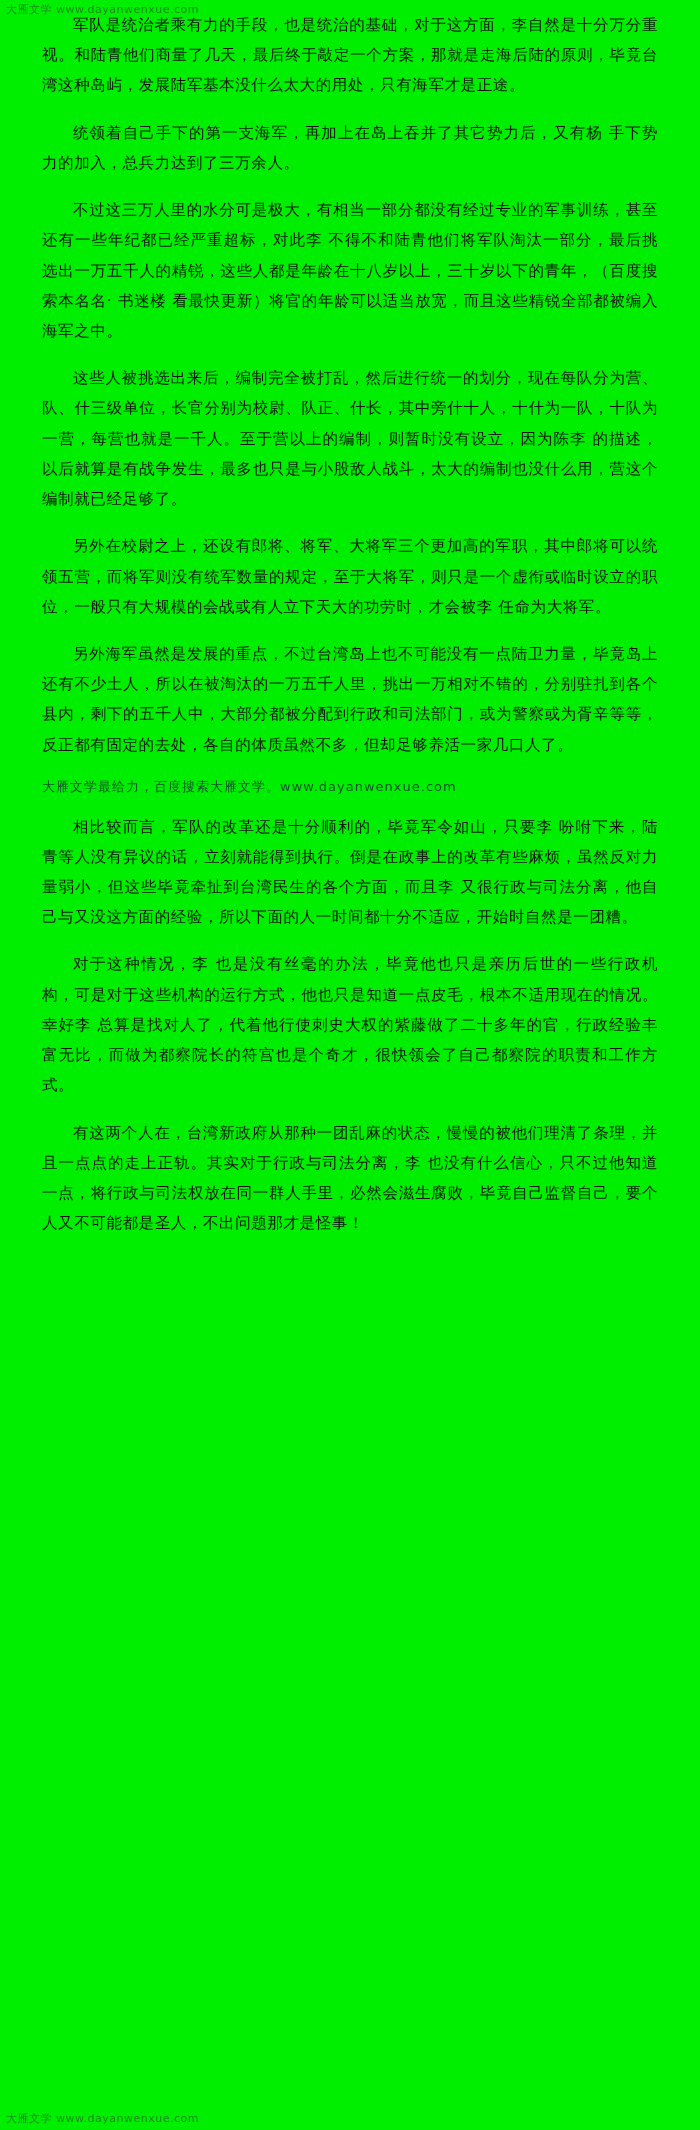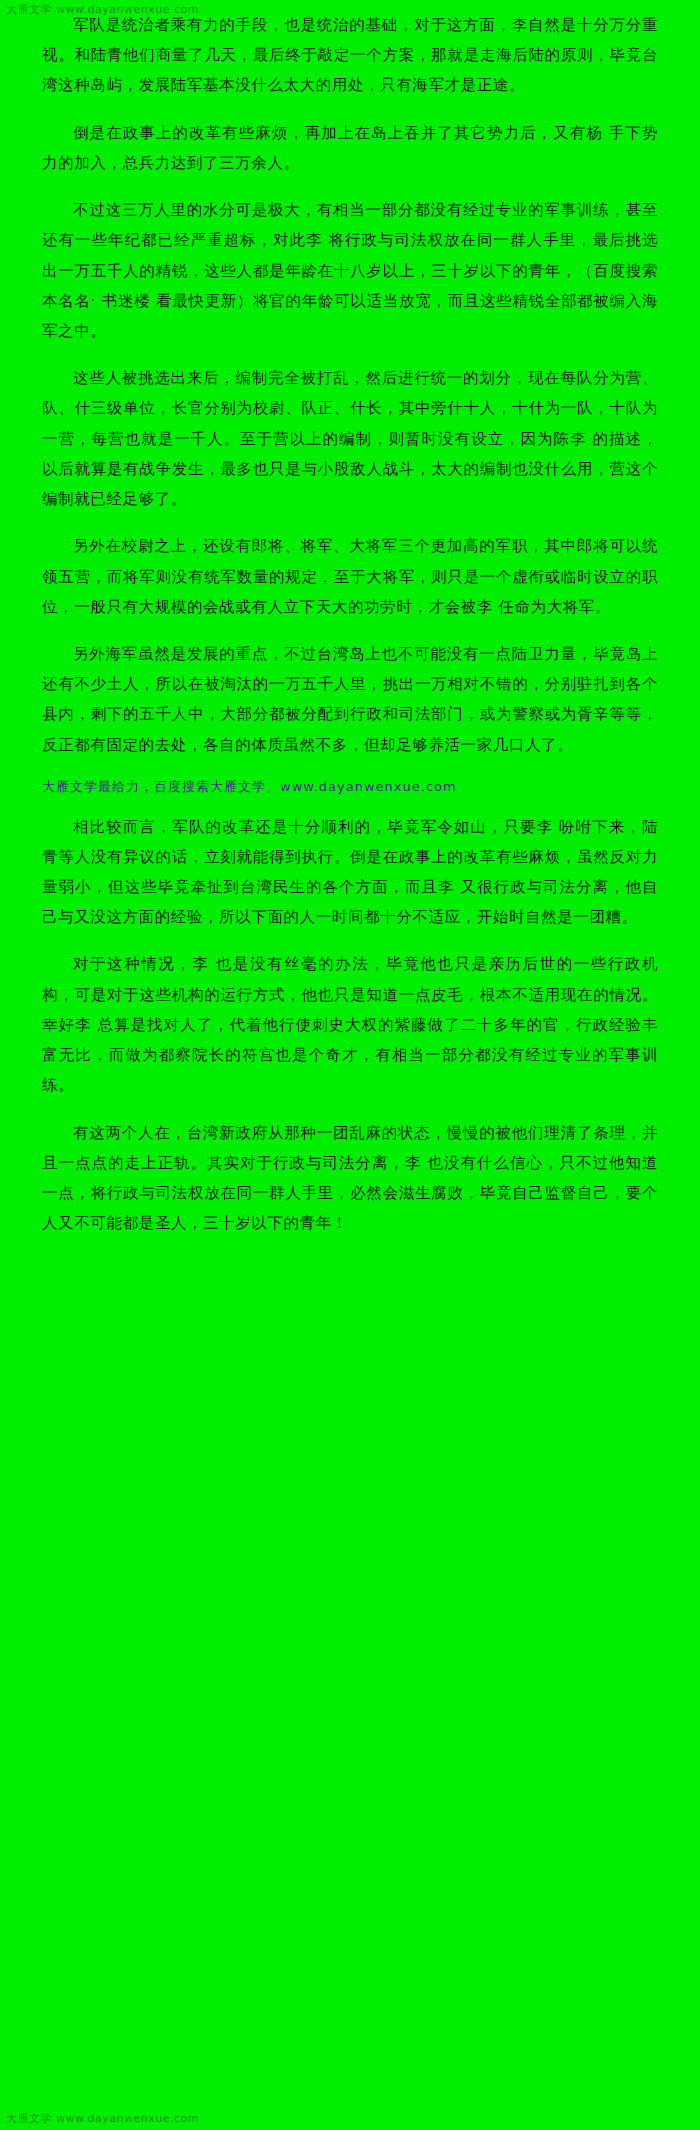--- a/index.html
+++ b/index.html
@@ -33,21 +33,21 @@
     position: absolute;
     bottom: 4px;
     left: 6px;
     font-size: 11px;
     color: #1b8c1b;
     letter-spacing: 0.5px;
     white-space: nowrap;
   }
   .watermark-mid {
     font-size: 13px;
-    color: #4c1d95;
+    color: #14532d;
     letter-spacing: 1px;
     margin: 2px 0 14px 0;
     line-height: 1.6;
   }
   .body-text {
     font-size: 15.5px;
     line-height: 1.95;
     color: #101810;
     letter-spacing: 0.6px;
     text-align: justify;
@@ -59,26 +59,26 @@
 </style>
 </head>
 <body>
 
 <div class="page">
 
   <div class="watermark-top">大雁文学  www.dayanwenxue.com</div>
 
   <div class="body-text">
     <p>军队是统治者乘有力的手段，也是统治的基础，对于这方面，李自然是十分万分重视。和陆青他们商量了几天，最后终于敲定一个方案，那就是走海后陆的原则，毕竟台湾这种岛屿，发展陆军基本没什么太大的用处，只有海军才是正途。</p>
-    <p>倒是在政事上的改革有些麻烦，再加上在岛上吞并了其它势力后，又有杨  手下势力的加入，总兵力达到了三万余人。</p>
-    <p>不过这三万人里的水分可是极大，有相当一部分都没有经过专业的军事训练，甚至还有一些年纪都已经严重超标，对此李  将行政与司法权放在同一群人手里，最后挑选出一万五千人的精锐，这些人都是年龄在十八岁以上，三十岁以下的青年，（百度搜索本名名· 书迷楼  看最快更新）将官的年龄可以适当放宽，而且这些精锐全部都被编入海军之中。</p>
+    <p>统领着自己手下的第一支海军，再加上在岛上吞并了其它势力后，又有杨  手下势力的加入，总兵力达到了三万余人。</p>
+    <p>不过这三万人里的水分可是极大，有相当一部分都没有经过专业的军事训练，甚至还有一些年纪都已经严重超标，对此李  不得不和陆青他们将军队淘汰一部分，最后挑选出一万五千人的精锐，这些人都是年龄在十八岁以上，三十岁以下的青年，（百度搜索本名名· 书迷楼  看最快更新）将官的年龄可以适当放宽，而且这些精锐全部都被编入海军之中。</p>
     <p>这些人被挑选出来后，编制完全被打乱，然后进行统一的划分，现在每队分为营、队、什三级单位，长官分别为校尉、队正、什长，其中旁什十人，十什为一队，十队为一营，每营也就是一千人。至于营以上的编制，则暂时没有设立，因为陈李  的描述，以后就算是有战争发生，最多也只是与小股敌人战斗，太大的编制也没什么用，营这个编制就已经足够了。</p>
     <p>另外在校尉之上，还设有郎将、将军、大将军三个更加高的军职，其中郎将可以统领五营，而将军则没有统军数量的规定，至于大将军，则只是一个虚衔或临时设立的职位，一般只有大规模的会战或有人立下天大的功劳时，才会被李  任命为大将军。</p>
     <p>另外海军虽然是发展的重点，不过台湾岛上也不可能没有一点陆卫力量，毕竟岛上还有不少土人，所以在被淘汰的一万五千人里，挑出一万相对不错的，分别驻扎到各个县内，剩下的五千人中，大部分都被分配到行政和司法部门，或为警察或为胥辛等等，反正都有固定的去处，各自的体质虽然不多，但却足够养活一家几口人了。</p>
     <div class="watermark-mid">大雁文学最给力，百度搜索大雁文学。www.dayanwenxue.com</div>
     <p>相比较而言，军队的改革还是十分顺利的，毕竟军令如山，只要李  吩咐下来，陆青等人没有异议的话，立刻就能得到执行。倒是在政事上的改革有些麻烦，虽然反对力量弱小，但这些毕竟牵扯到台湾民生的各个方面，而且李  又很行政与司法分离，他自己与又没这方面的经验，所以下面的人一时间都十分不适应，开始时自然是一团糟。</p>
-    <p>对于这种情况，李  也是没有丝毫的办法，毕竟他也只是亲历后世的一些行政机构，可是对于这些机构的运行方式，他也只是知道一点皮毛，根本不适用现在的情况。幸好李  总算是找对人了，代着他行使刺史大权的紫藤做了二十多年的官，行政经验丰富无比，而做为都察院长的符宫也是个奇才，有相当一部分都没有经过专业的军事训练。</p>
-    <p>有这两个人在，台湾新政府从那种一团乱麻的状态，慢慢的被他们理清了条理，并且一点点的走上正轨。其实对于行政与司法分离，李  也没有什么信心，只不过他知道一点，将行政与司法权放在同一群人手里，必然会滋生腐败，毕竟自己监督自己，要个人又不可能都是圣人，三十岁以下的青年！</p>
+    <p>对于这种情况，李  也是没有丝毫的办法，毕竟他也只是亲历后世的一些行政机构，可是对于这些机构的运行方式，他也只是知道一点皮毛，根本不适用现在的情况。幸好李  总算是找对人了，代着他行使刺史大权的紫藤做了二十多年的官，行政经验丰富无比，而做为都察院长的符宫也是个奇才，很快领会了自己都察院的职责和工作方式。</p>
+    <p>有这两个人在，台湾新政府从那种一团乱麻的状态，慢慢的被他们理清了条理，并且一点点的走上正轨。其实对于行政与司法分离，李  也没有什么信心，只不过他知道一点，将行政与司法权放在同一群人手里，必然会滋生腐败，毕竟自己监督自己，要个人又不可能都是圣人，不出问题那才是怪事！</p>
   </div>
 
   <div class="watermark-bottom">大雁文学  www.dayanwenxue.com</div>
 
 </div>
 
 </body></html>

